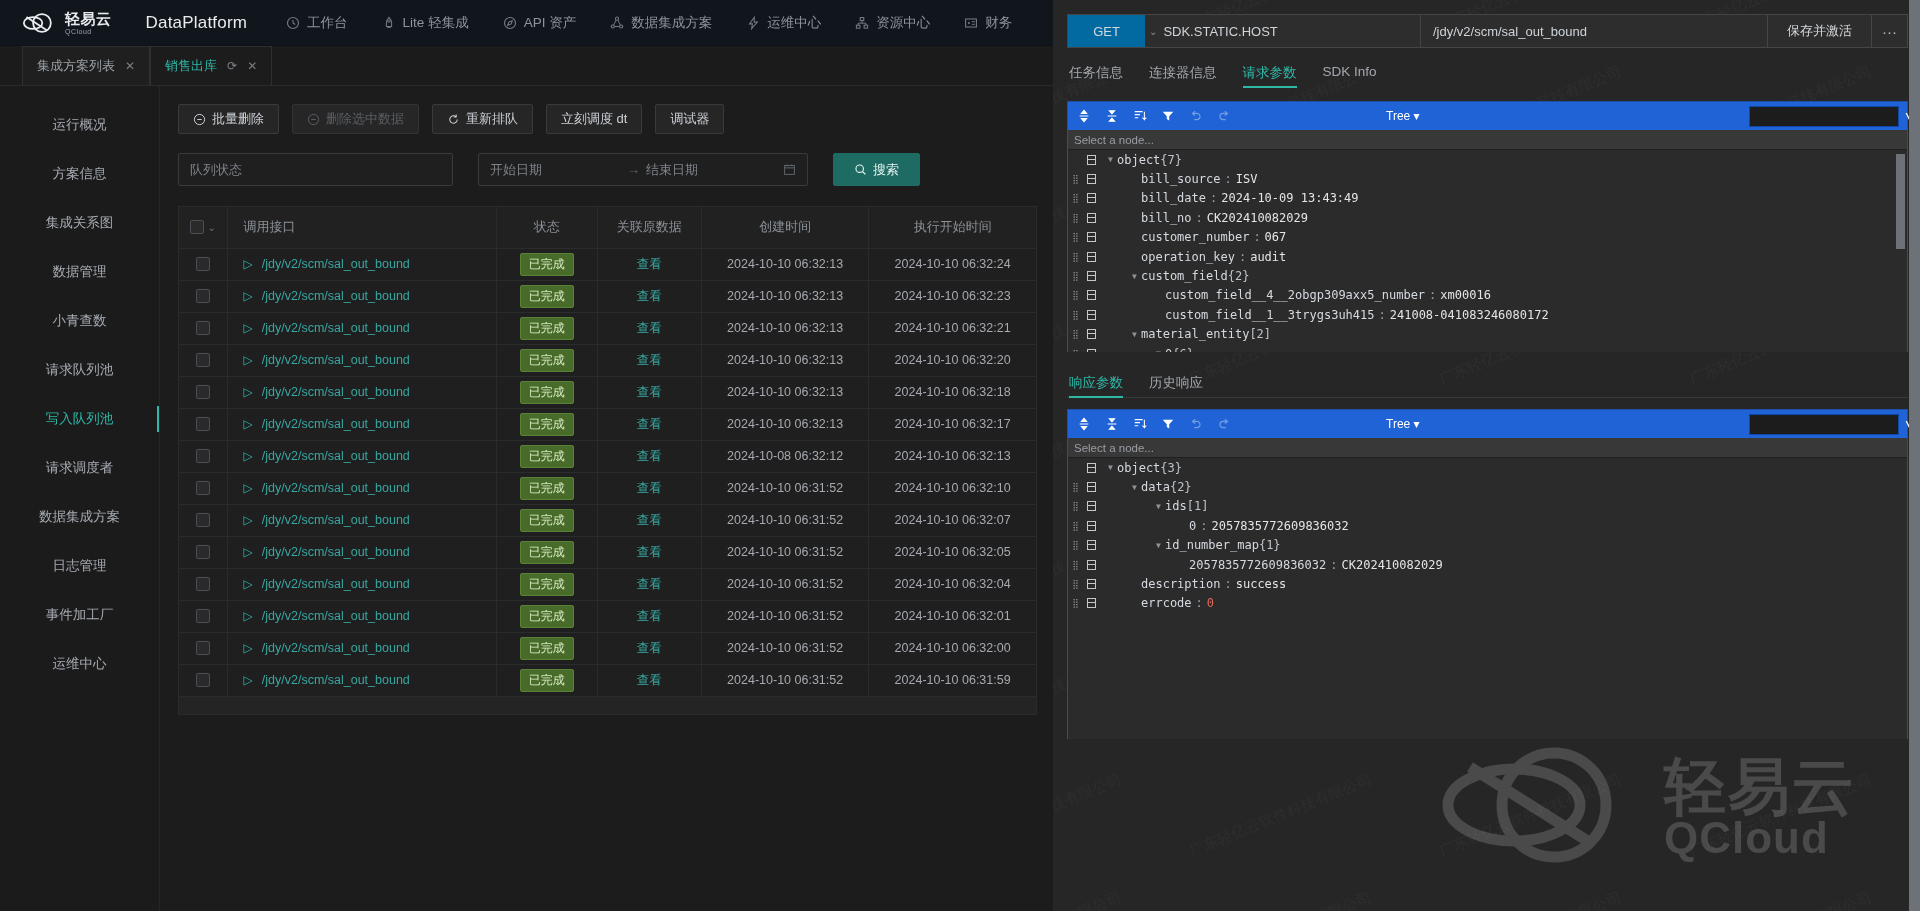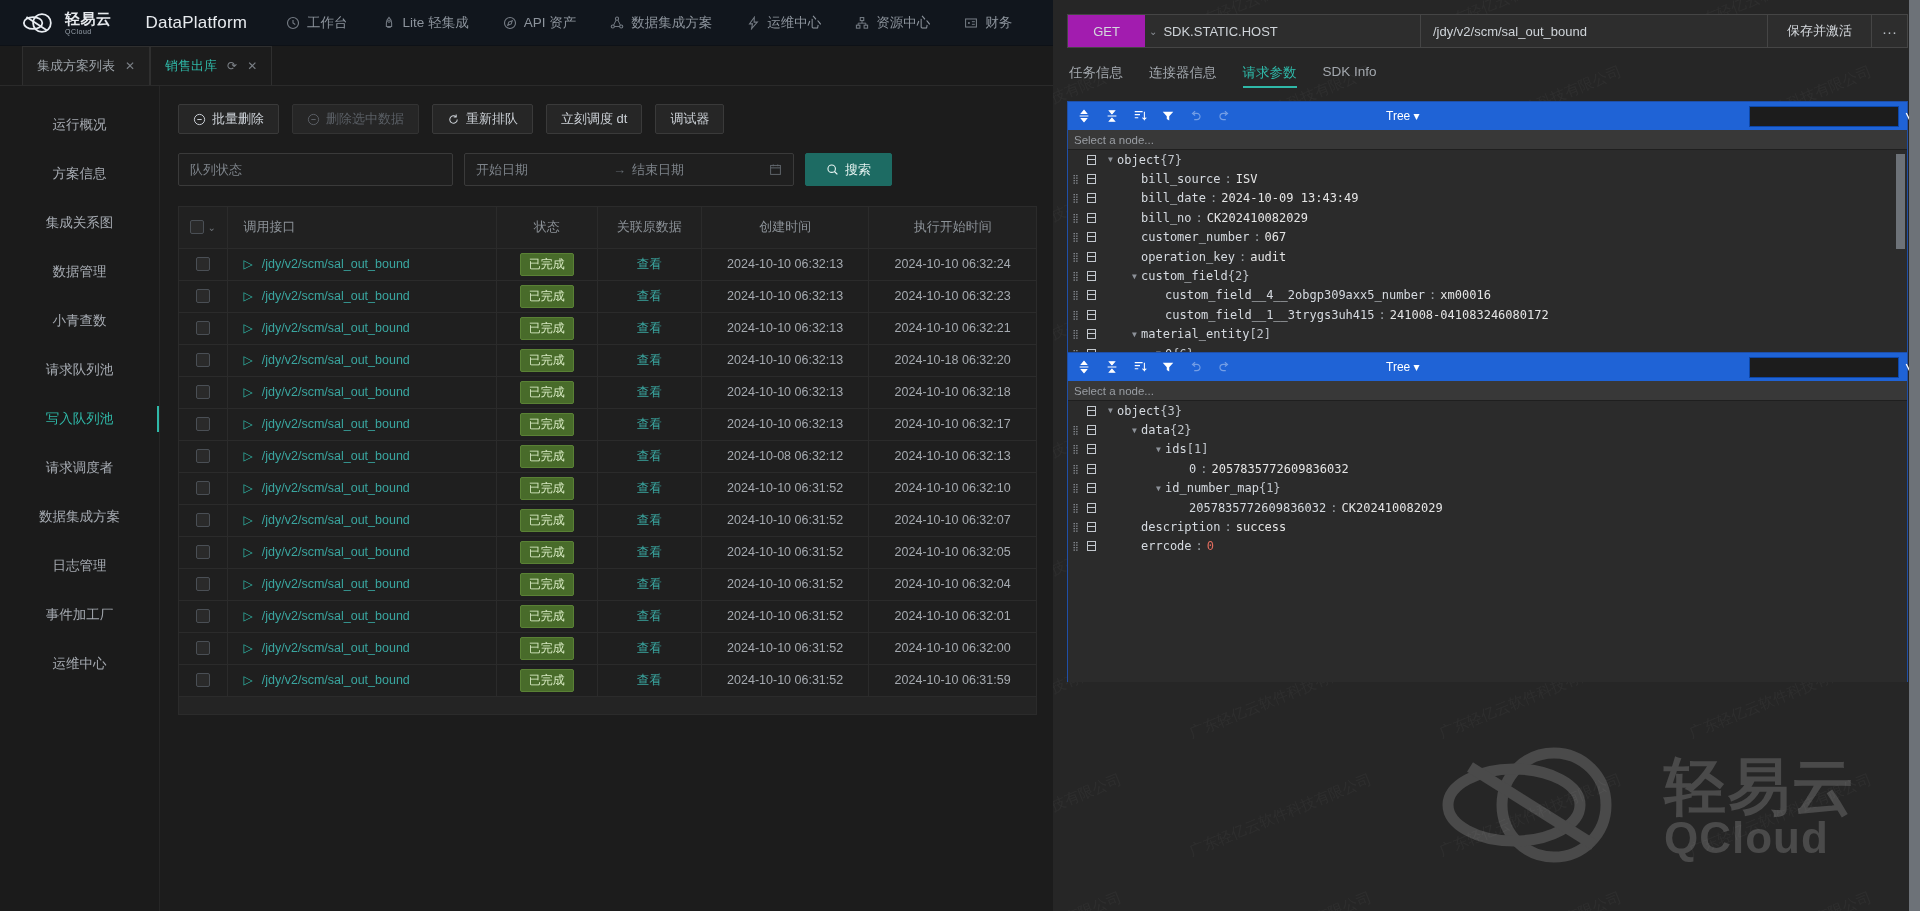--- a/index.html
+++ b/index.html
@@ -97,21 +97,21 @@
   }
 
   .btnrow { display: flex; gap: 13px; margin-bottom: 19px; }
   .obtn {
     height: 30px; padding: 0 14px; display: flex; align-items: center; gap: 6px;
     background: #262626; border: 1px solid #3a3a3a; color: #cdd2d8;
     font-size: 13px; border-radius: 2px; cursor: pointer; white-space: nowrap;
   }
   .obtn.disabled { color: #5a5f65; border-color: #333; cursor: not-allowed; }
 
-  .filterrow { display: flex; gap: 11px; margin-bottom: 20px; align-items: center; }
+  .filterrow { display: flex; gap: 25px; margin-bottom: 20px; align-items: center; }
   .selbox {
     width: 275px; height: 33px; background: #1f1f1f;
     border: 1px solid #3a3a3a; border-radius: 2px;
     display: flex; align-items: center; padding: 0 11px;
     color: #7d838a; font-size: 13px; cursor: pointer;
   }
   .daterange {
     width: 330px; height: 33px; background: #1f1f1f;
     border: 1px solid #3a3a3a; border-radius: 2px;
     display: flex; align-items: center; padding: 0 11px;
@@ -166,21 +166,21 @@
 
   
   #right-panel {
     position: absolute; left: 1053px; top: 0;
     width: 867px; height: 911px; background: #262626;
     overflow: hidden;
   }
   .rp-inner { position: relative; z-index: 6; padding: 14px 12px 0 14px; }
   .urlbar { display: flex; height: 34px; margin-bottom: 16px; }
   .ub-method {
-    width: 78px; background: #a21caf; border: 1px solid #454545;
+    width: 78px; background: #0369a1; border: 1px solid #454545;
     border-right: none; color: #d4d8dd; font-size: 13px;
     display: flex; align-items: center; justify-content: center; cursor: pointer;
   }
   .ub-host {
     flex: 0 0 275px; background: #2d2d2d; border: 1px solid #454545;
     border-left: none; border-right: none;
     color: #cfd4d9; font-size: 13px;
     display: flex; align-items: center; gap: 6px; padding-left: 4px; cursor: pointer;
   }
   .ub-host .cv { color: #8b9097; font-size: 10px; }
@@ -553,21 +553,21 @@
                   </td>
                   <td class="left">
                     <div class="apicell">
                       <span class="tri">▷</span>
                       <span class="txt">/jdy/v2/scm/sal_out_bound</span>
                     </div>
                   </td>
                   <td><span class="tag-done">已完成</span></td>
                   <td><span class="lnk">查看</span></td>
                   <td>2024-10-10 06:32:13</td>
-                  <td>2024-10-18 06:32:20</td>
+                  <td>2024-10-10 06:32:20</td>
                 </tr>
                 <tr>
                   <td>
                     <div class="chkcell">
                       <span class="chk"></span>
                     </div>
                   </td>
                   <td class="left">
                     <div class="apicell">
                       <span class="tri">▷</span>
@@ -1037,20 +1037,24 @@
               </span>
               <span class="jind" style="width:52px"></span>
               <span class="jcaret">▼</span>
               <span class="jkey">0</span>
               <span class="jcount"> {6}</span>
             </div>
           </div>
         <div class="jscroll" style="top:52px;height:95px;"></div>
       </div>
 
+      <div class="rtabs resp" style="margin-top:22px">
+        <div class="rtab active"><span>响应参数</span></div>
+        <div class="rtab"><span>历史响应</span></div>
+      </div>
 
       <div class="jsoned" style="height:330px">
         <div class="je-tools">
           <div class="je-ico">
             <svg width="14" height="14" viewBox="0 0 16 16">
                 <path d="M8 1.5L5 5h6zM8 14.5L5 11h6zM3 8h10" stroke="#fff" stroke-width="1.2" fill="#fff"></path>
               </svg>
           </div>
           <div class="je-ico">
             <svg width="14" height="14" viewBox="0 0 16 16">

